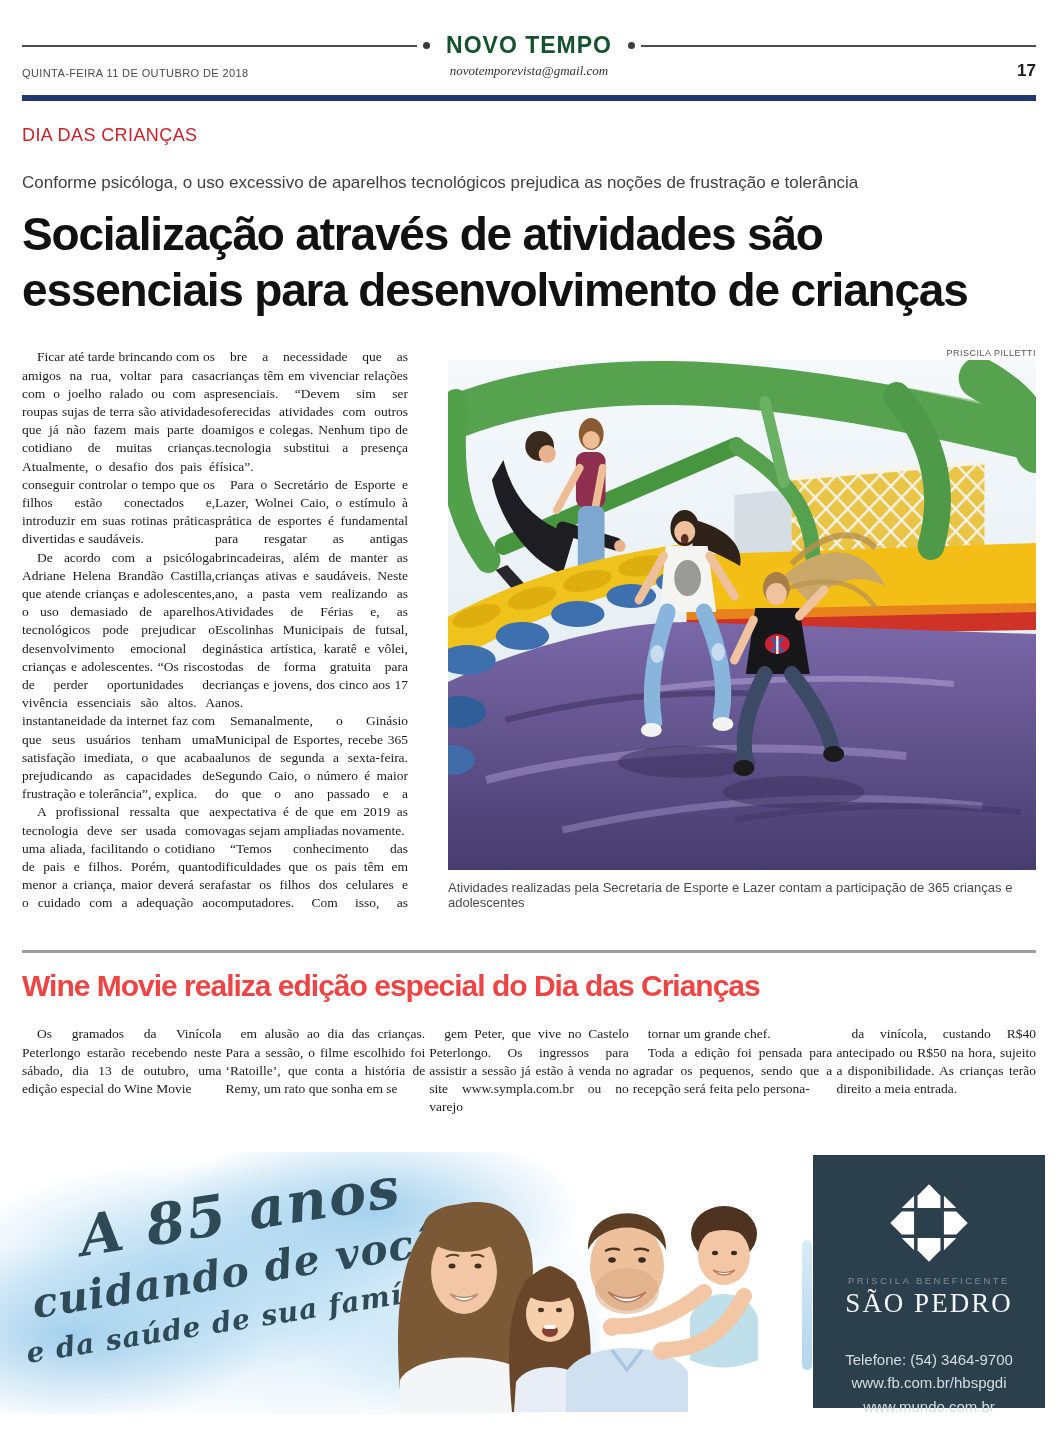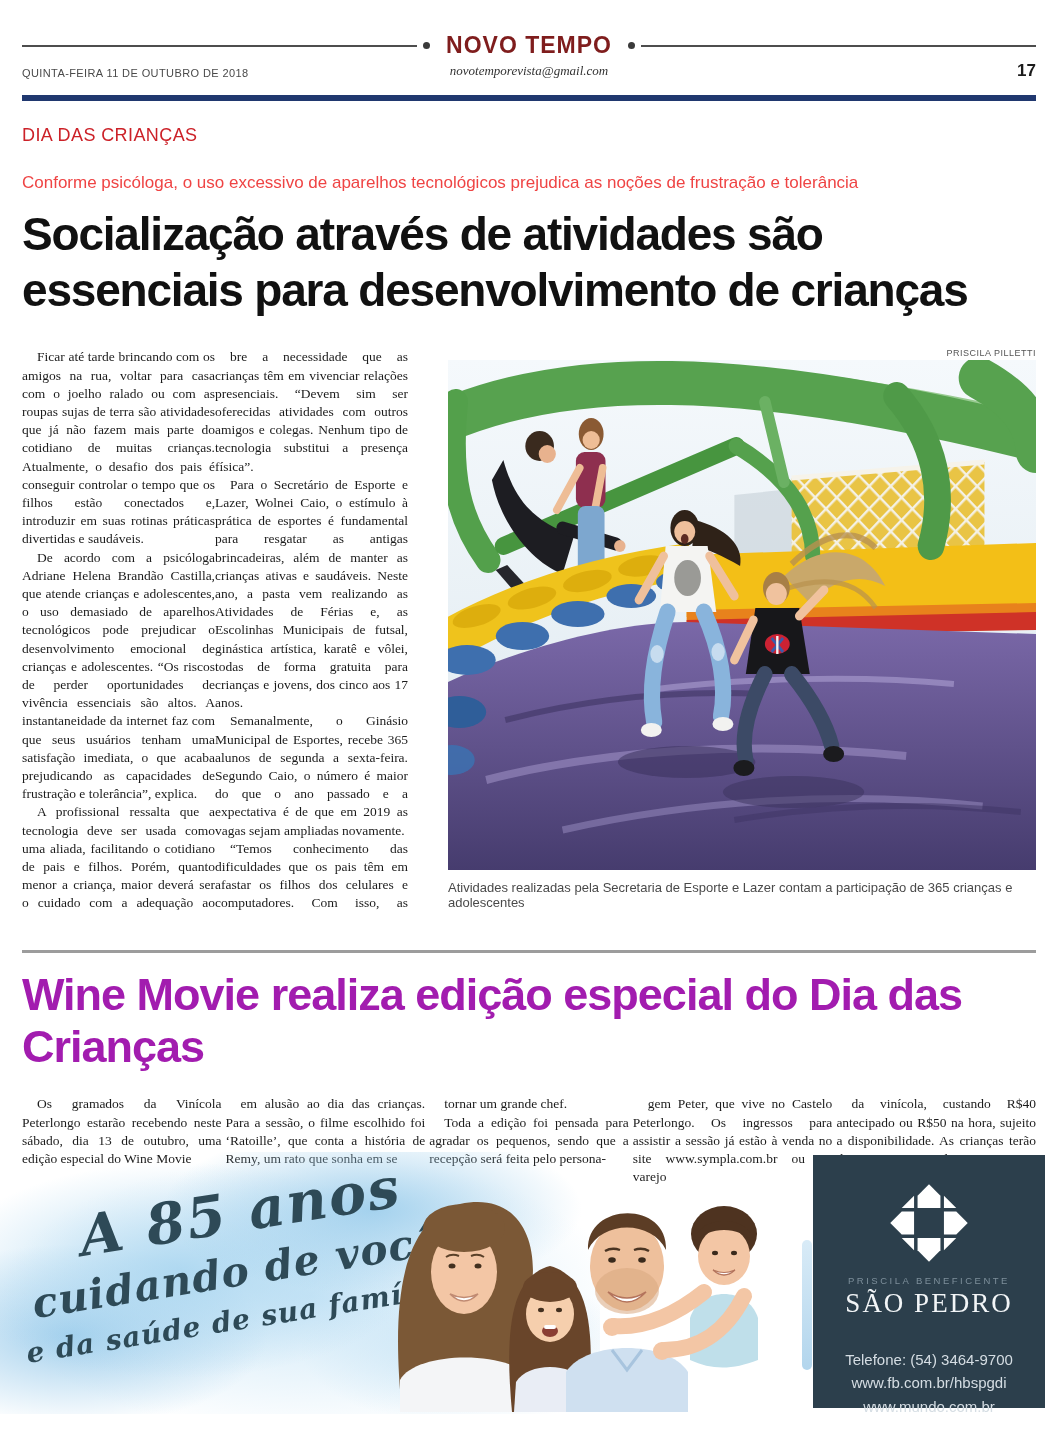--- a/index.html
+++ b/index.html
@@ -10,21 +10,21 @@
     background:#fff; overflow:hidden;
     font-family:"Liberation Serif", serif; color:#1c1c1c;
   }
   
   .masthead { padding-top:32px; }
   .mast-row { display:flex; align-items:center; margin:0 22px; }
   .mast-line { flex:1; height:2px; background:#4d4d4d; }
   .mast-dot { width:7px; height:7px; border-radius:50%; background:#3a3a3a; margin:0 6px; flex:none; }
   .paper-name {
     font-family:"Liberation Sans", sans-serif; font-weight:bold;
-    font-size:23px; letter-spacing:1px; color:#7f1d1d; margin:0 10px; white-space:nowrap;
+    font-size:23px; letter-spacing:1px; color:#14532d; margin:0 10px; white-space:nowrap;
   }
   .info-row { position:relative; margin:4px 22px 12px; height:20px; }
   .issue-date {
     position:absolute; left:0; top:4px; font-family:"Liberation Sans", sans-serif;
     font-size:11px; color:#4a4a4a; letter-spacing:.4px;
   }
   .paper-email {
     position:absolute; left:50%; transform:translateX(-50%); top:0;
     font-style:italic; font-size:13px; color:#333;
   }
@@ -34,21 +34,21 @@
   }
   .double-rule { margin:8px 22px 0; border-top:4px solid #20386f; border-bottom:2px solid #20386f; height:4px; }
 
   
   .section-label {
     margin:24px 22px 0; font-family:"Liberation Sans", sans-serif;
     font-size:18px; color:#cc2128; letter-spacing:.4px;
   }
   .subtitle {
     margin:27px 22px 0; font-family:"Liberation Sans", sans-serif;
-    font-size:17px; color:#ef4444;
+    font-size:17px; color:#404040;
   }
   .headline-1 {
     margin:14px 22px 0; font-family:"Liberation Sans", sans-serif; font-weight:bold;
     font-size:46px; line-height:1.21; letter-spacing:-1.2px; color:#111;
   }
   .article-1 { display:flex; margin:30px 22px 0; }
   .text-col {
     width:193px; flex:none; height:562px; overflow:hidden;
     text-align:justify; font-size:13.5px; line-height:18.2px; color:#1b1b1b;
   }
@@ -61,21 +61,21 @@
   .castle-photo { width:100%; height:510px; display:block; }
   .photo-caption {
     margin-top:10px; font-family:"Liberation Sans", sans-serif;
     font-size:13px; color:#4a4a4a;
   }
 
   
   .gray-rule { margin:40px 22px 0; border:none; border-top:3px solid #9c9c9c; height:0; }
   .headline-2 {
     margin:16px 22px 0; font-family:"Liberation Sans", sans-serif; font-weight:bold;
-    font-size:45px; letter-spacing:-1px; color:#a21caf;
+    font-size:30px; letter-spacing:-1px; color:#ef4444;
   }
   .article-2 { display:flex; gap:4px; margin:22px 22px 0; }
   .a2-col {
     flex:1; min-width:0; height:98px; overflow:hidden;
     text-align:justify; font-size:13.5px; line-height:18.2px;
   }
   .a2-col p { margin:0; text-indent:15px; }
 
   
   .ad-banner { position:absolute; left:0; top:1152px; width:1058px; height:262px; }
@@ -265,25 +265,25 @@
   <h2 class="headline-2">Wine Movie realiza edição especial do Dia das Crianças</h2>
 
   <div class="article-2">
     <div class="a2-col">
       <p>Os gramados da Vinícola Peterlongo estarão recebendo neste sábado, dia 13 de outubro, uma edição especial do Wine Movie</p>
     </div>
     <div class="a2-col">
       <p>em alusão ao dia das crianças. Para a sessão, o filme escolhido foi ‘Ratoille’, que conta a história de Remy, um rato que sonha em se</p>
     </div>
     <div class="a2-col">
+      <p>gem Peter, que vive no Castelo Peterlongo. Os ingressos para assistir a sessão já estão à venda no site www.sympla.com.br ou no varejo</p>
+    </div>
+    <div class="a2-col">
       <p>tornar um grande chef.</p>
       <p>Toda a edição foi pensada para agradar os pequenos, sendo que a recepção será feita pelo persona-</p>
-    </div>
-    <div class="a2-col">
-      <p>gem Peter, que vive no Castelo Peterlongo. Os ingressos para assistir a sessão já estão à venda no site www.sympla.com.br ou no varejo</p>
     </div>
     <div class="a2-col">
       <p>da vinícola, custando R$40 antecipado ou R$50 na hora, sujeito a disponibilidade. As crianças terão direito a meia entrada.</p>
     </div>
   </div>
 
   <div class="ad-banner">
     <div class="watercolor"></div>
 
     <div class="slogan slogan-1">A 85 anos</div>

